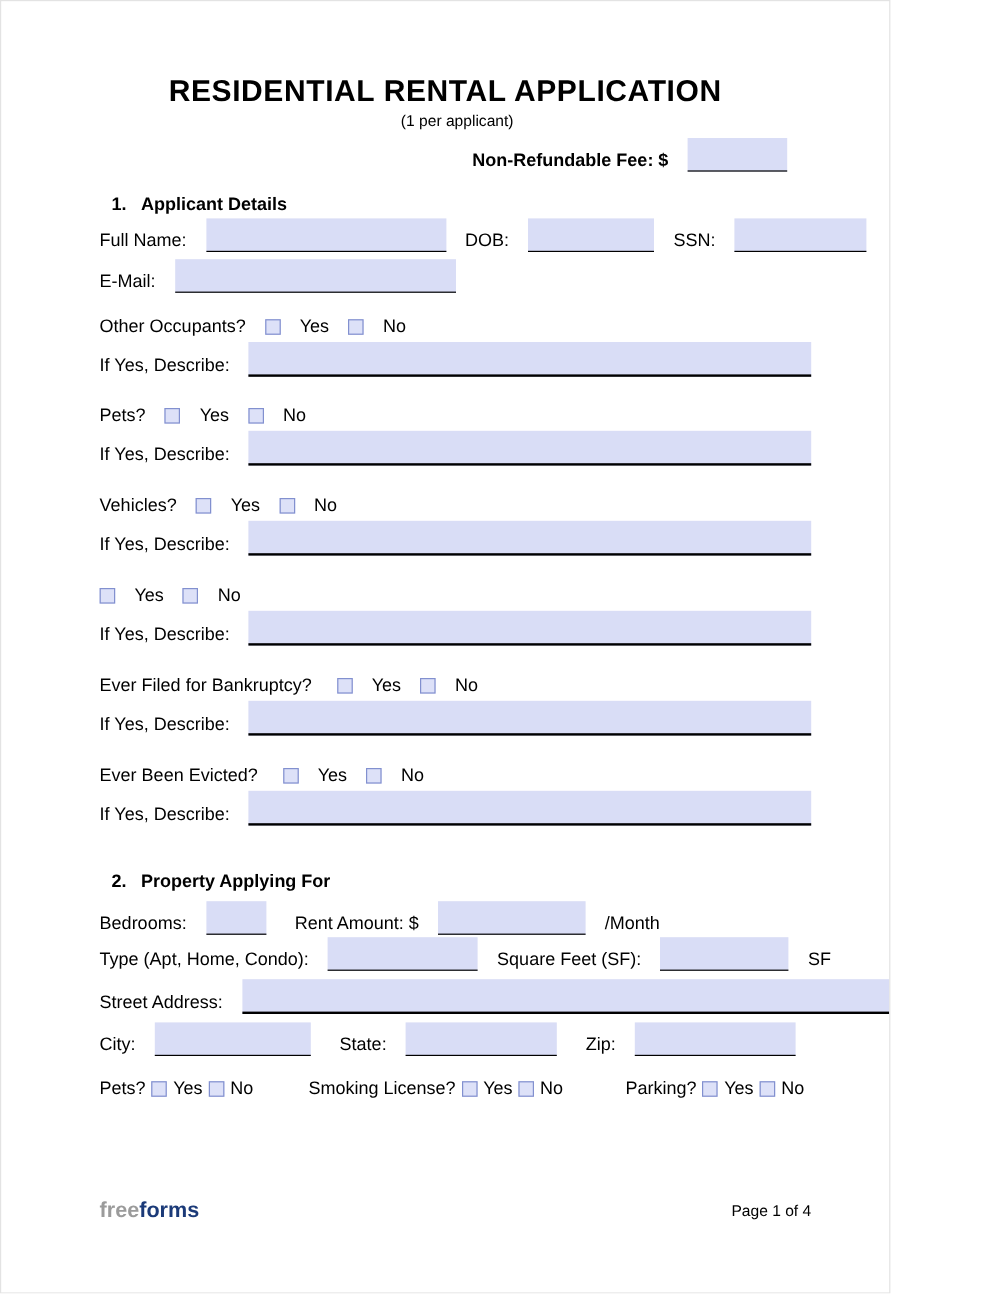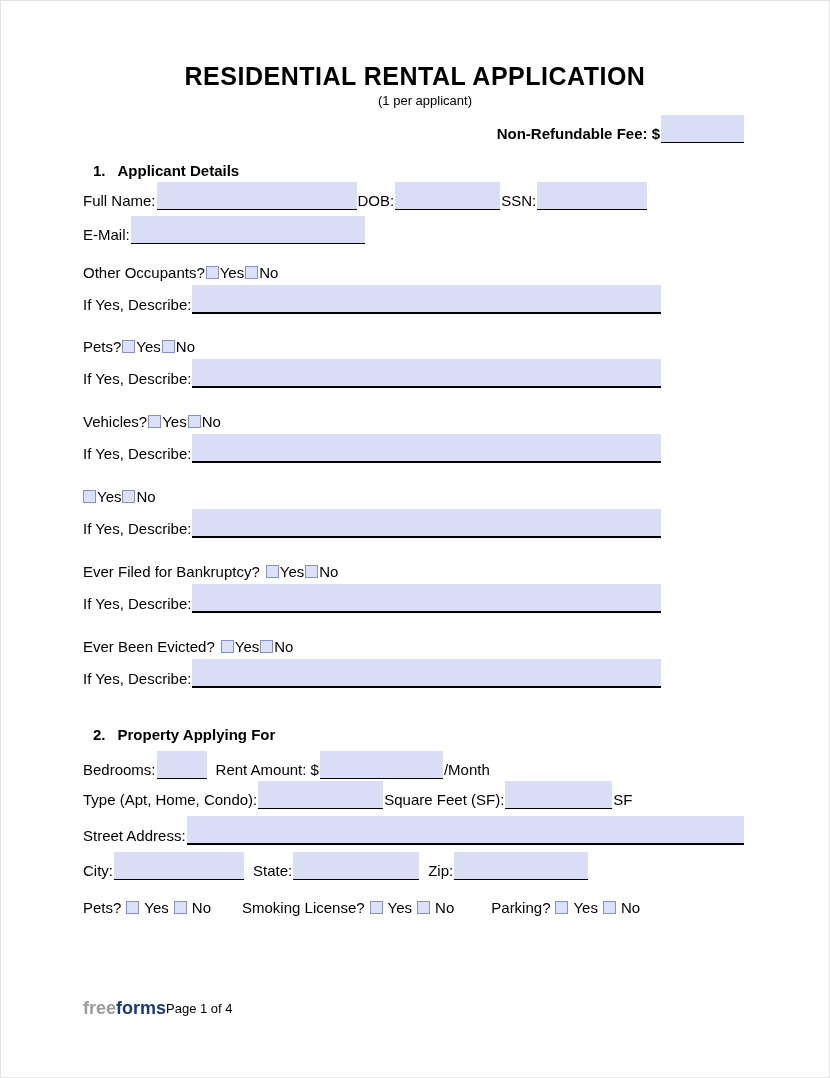--- a/index.html
+++ b/index.html
@@ -1,40 +1,40 @@
 <!DOCTYPE html>
 <html style="--fill: #d9ddf6; --cbfill: #dde1f8; --cbborder: #8290cf; --brandgray: #9b9b9b; --brandnavy: #1b3a78;"><head>
 <meta charset="utf-8">
 <style>
   html,body{margin:0;padding:0;background:#ffffff;}
   body{font-family:"Liberation Sans","DejaVu Sans",sans-serif;color:#000;}
-  .page{position:relative;width:830px;height:1078px;background:#fff;box-sizing:border-box;
+  .page{position:relative;width:742px;height:1078px;background:#fff;box-sizing:border-box;
         border:1px solid #e3e3e3;overflow:hidden;}
   .title{margin-top:60px;text-align:center;font-size:25px;font-weight:bold;letter-spacing:.5px;line-height:30px;}
   .subtitle{text-align:center;font-size:13px;line-height:16px;margin-top:2px;margin-left:20px;}
-  .row{display:flex;align-items:flex-end;margin-left:82px;column-gap:1px;}
+  .row{display:flex;align-items:flex-end;margin-left:82px;column-gap:16px;}
   .lbl{font-size:15px;line-height:19px;white-space:nowrap;}
   .b{font-weight:bold;}
   .field{height:27px;background:var(--fill,#d9ddf6);border-bottom:1.5px solid #000;display:inline-block;box-sizing:content-box;}
   .field.thick{border-bottom-width:2px;}
   .fee-row{margin-top:6px;margin-left:0;justify-content:flex-end;padding-right:85px;}
   .sec-head{margin-top:19px;margin-left:92px;display:flex;column-gap:12px;font-size:15px;font-weight:bold;line-height:18px;}
   .q{align-items:center;height:16px;}
   .cb{width:13px;height:13px;box-sizing:border-box;background:var(--cbfill,#dde1f8);
       border:1.5px solid var(--cbborder,#8290cf);display:inline-block;}
   .gap2 .lbl-q{margin-right:5px;}
   .group{display:flex;align-items:center;column-gap:5px;}
   .w-fee{width:83px}.w-fullname{width:200px}.w-dob{width:105px}.w-ssn{width:110px}
   .w-dl{width:183px}.w-phone{width:114px}.w-email{width:234px}.w-desc{width:469px}
   .w-type{width:125px}.w-sqft{width:107px}.w-bed{width:50px}.w-rent{width:123px}
   .w-street{width:557px}.w-city{width:130px}.w-state{width:126px}.w-zip{width:134px}
   .ml8{margin-left:8px}
   .mt2{margin-top:2px}.mt5{margin-top:5px}.mt6{margin-top:6px}.mt7{margin-top:7px}
   .mt19{margin-top:19px}.mt20{margin-top:20px}.mt24{margin-top:24px}.mt25{margin-top:25px}.mt38{margin-top:38px}
-  .footer{position:absolute;top:996px;left:82px;right:65px;display:flex;align-items:center;}
+  .footer{position:absolute;top:996px;left:82px;right:65px;display:flex;justify-content:space-between;align-items:center;}
   .brand{font-size:18px;line-height:22px;}
   .brand .free{color:var(--brandgray,#9b9b9b);font-weight:bold;}
   .brand .forms{color:var(--brandnavy,#1b3a78);font-weight:bold;}
   .pagenum{font-size:13px;}
 </style>
 </head>
 <body>
 
 <div class="page">
 

